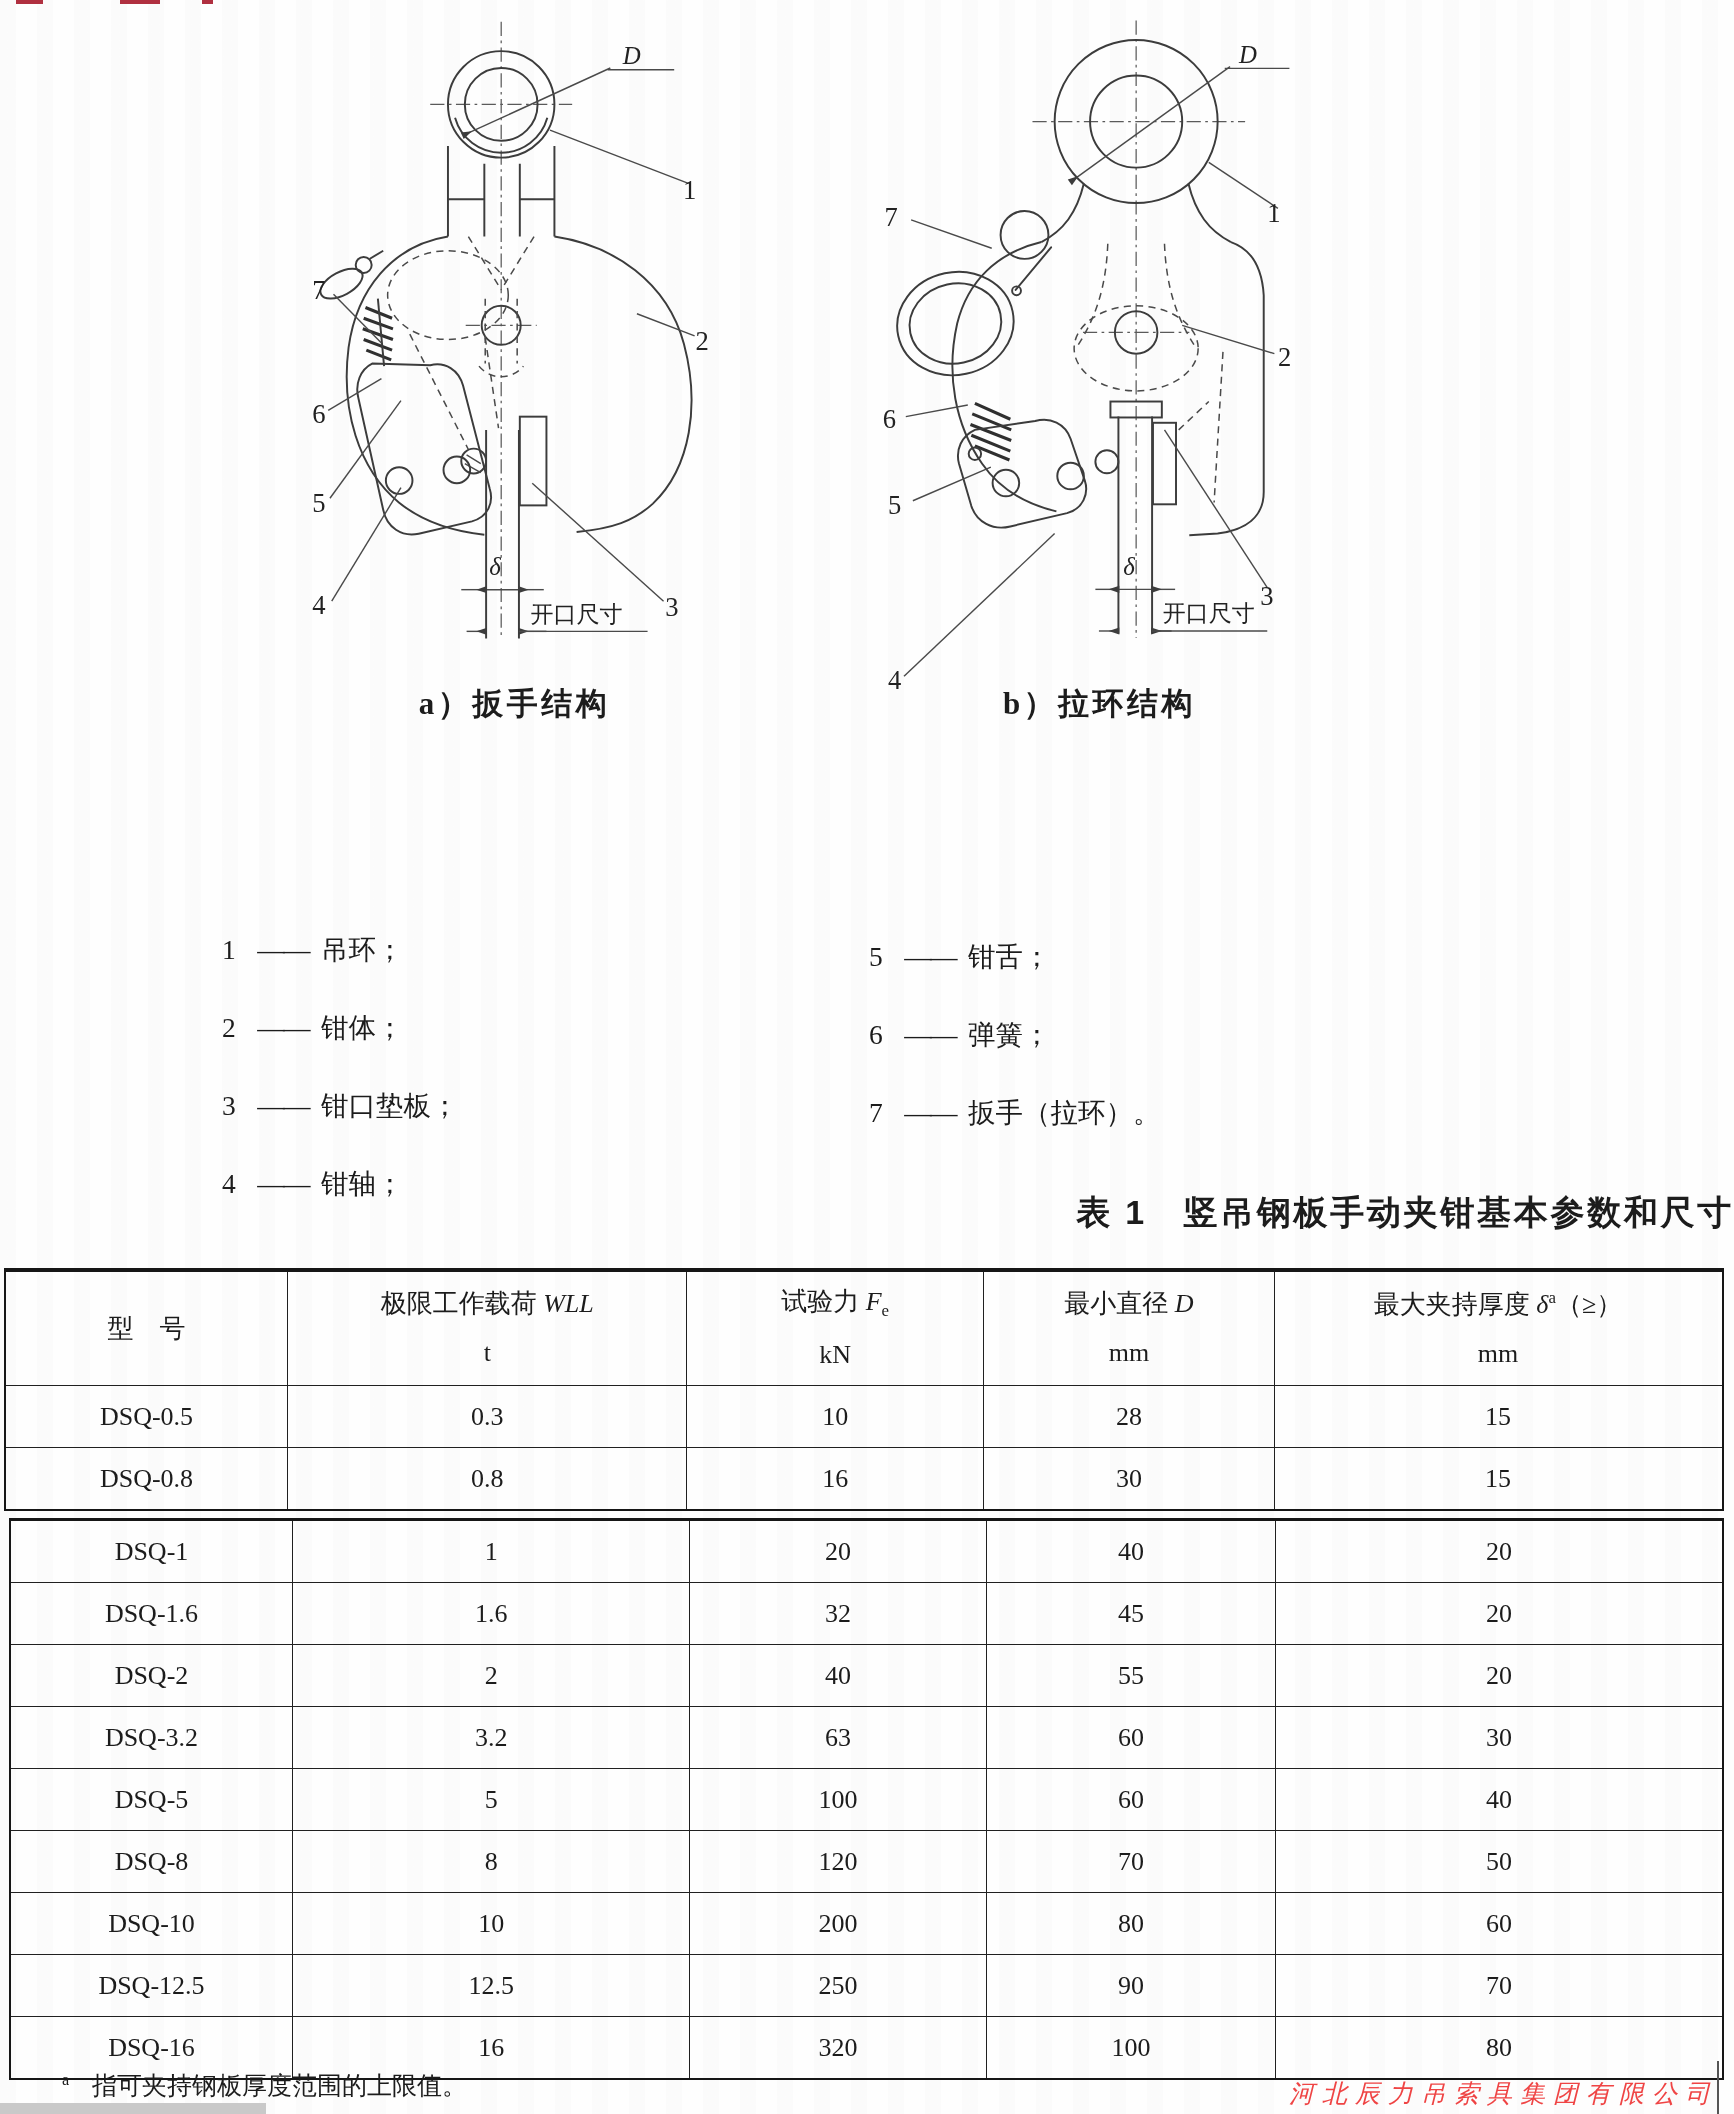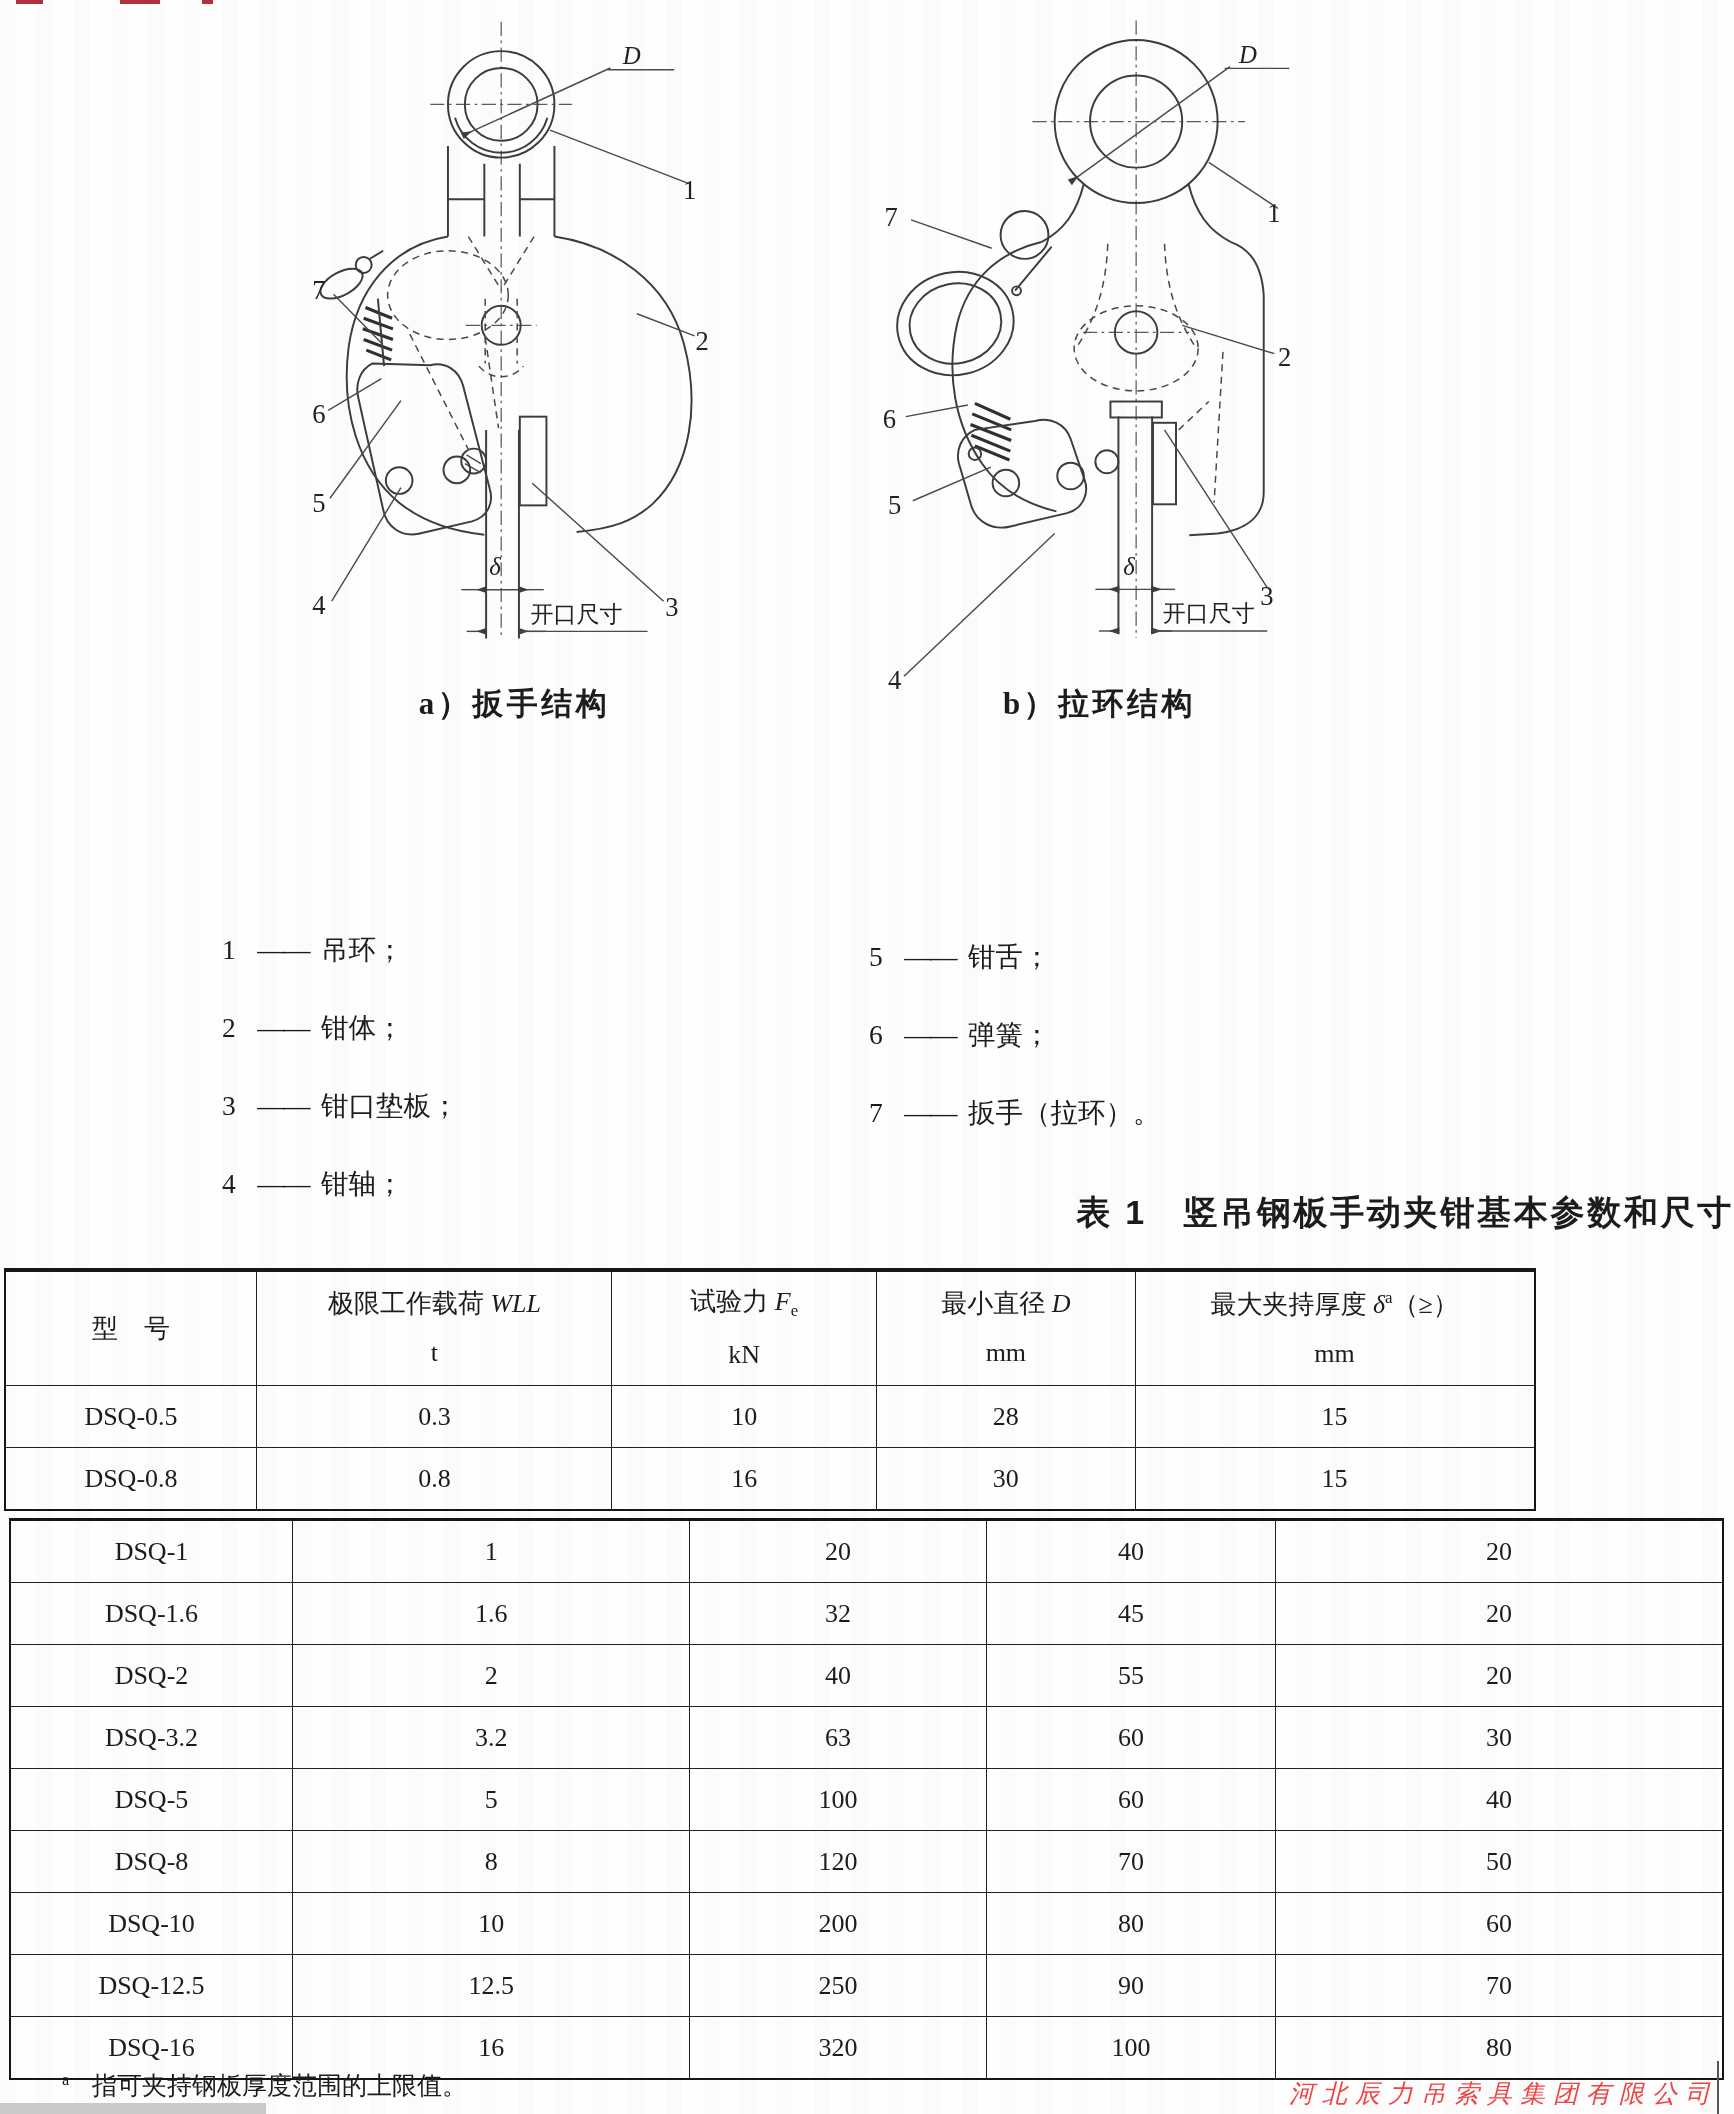--- a/index.html
+++ b/index.html
@@ -18,21 +18,21 @@
   svg text.dim{font-style:italic;font-size:28px;}
   svg text.cn{font-size:26px;}
   .caption{position:absolute;width:497px;text-align:center;font-weight:bold;font-size:31px;letter-spacing:3.5px;}
   .legend-col{position:absolute;font-size:27.5px;}
   .legend-item{height:78px;display:flex;align-items:center;}
   .legend-item .num{display:inline-block;width:30px;}
   .legend-item .dash{display:inline-block;margin:0 12.4px 0 5.3px;letter-spacing:-1.8px;}
   .tbl-title{position:absolute;top:1190px;left:0;width:100%;text-align:right;
              font-family:"Liberation Sans",sans-serif;font-weight:bold;font-size:34px;letter-spacing:2.7px;}
   table{position:absolute;border-collapse:collapse;table-layout:fixed;background:transparent;}
-  #tbl1{left:3.5px;top:1268px;width:1532px;border:2.7px solid #161616;border-top-width:4.4px;}
+  #tbl1{left:3.5px;top:1268px;width:1720px;border:2.7px solid #161616;border-top-width:4.4px;}
   #tbl2{left:8.9px;top:1518px;width:1715px;border:2.7px solid #161616;border-top-width:3.5px;}
   th,td{border:1.8px solid #202020;text-align:center;vertical-align:middle;
         font-family:"Liberation Serif",serif;font-size:26px;font-weight:normal;}
   #tbl1 th{height:113px;padding:0;}
   #tbl1 td{height:59px;}
   #tbl2 td{height:59px;}
   .hname{line-height:1.15;}
   .hname i{font-style:italic;}
   .hunit{margin-top:19.5px;}
   th.single .hname{margin-top:0;}

